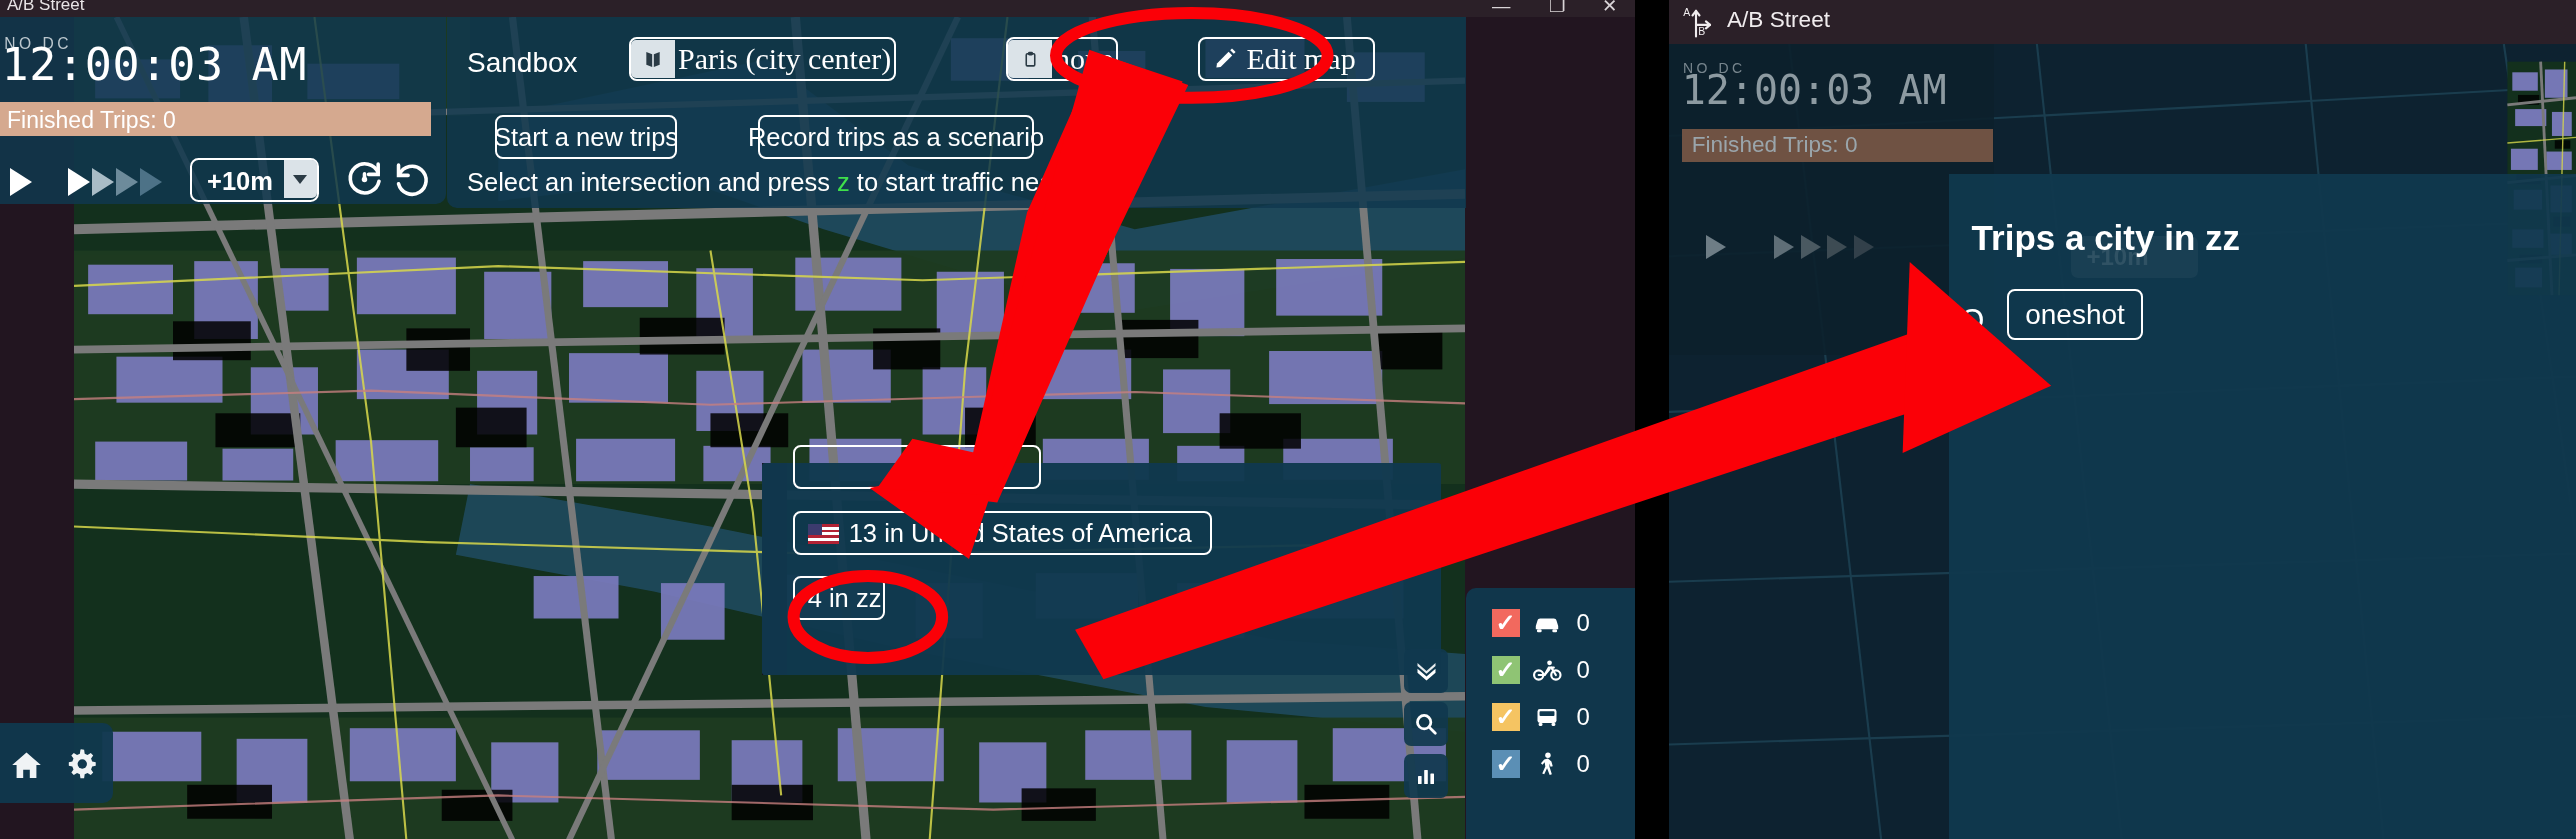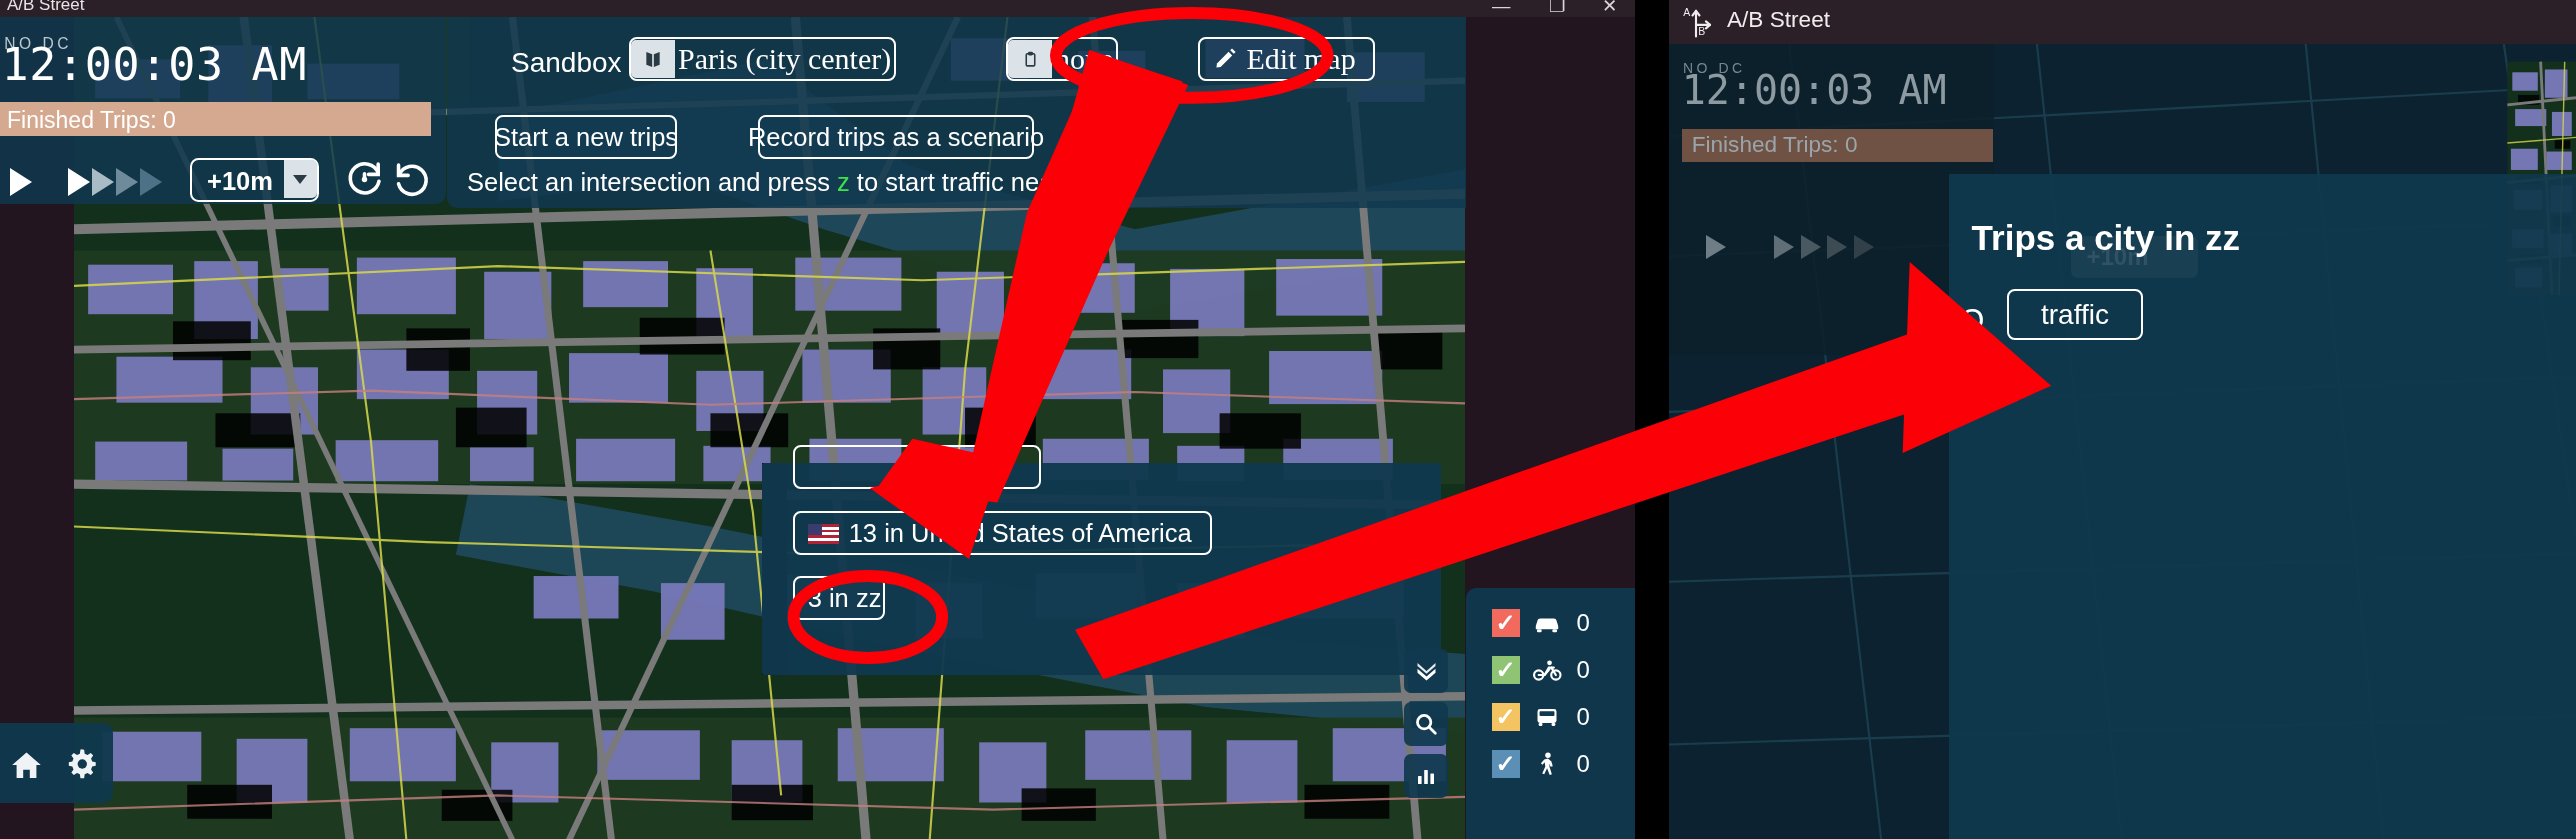--- a/index.html
+++ b/index.html
@@ -92,21 +92,21 @@
   #reset-sim { left: 344px; }
   #undo-sim { left: 390px; }
 
   
   #sandbox-panel {
     position: absolute; left: 447px; top: 17px; width: 1019px; height: 191px;
     background: rgba(16,56,78,0.86);
     border-bottom-left-radius: 10px;
   }
   #sandbox-title {
-    position: absolute; left: 20px; top: 30px; font-size: 28px; color: #ffffff; white-space: nowrap; margin-left: 44px;
+    position: absolute; left: 20px; top: 30px; font-size: 28px; color: #ffffff; white-space: nowrap;
   }
   .pillbtn {
     position:absolute; display:flex; align-items:center; height: 44px;
     border: 2.8px solid #ffffff; border-radius: 7.8px; background: transparent;
   }
   .pill-icon {
     width: 44px; height: 38px; background: #dbe3e8;
     display:flex; align-items:center; justify-content:center;
     border-top-left-radius: 5px; border-bottom-left-radius: 5px;
   }
@@ -492,21 +492,21 @@
       <div class="city-btn" id="city-btn-row0">
         <span class="lbl"></span>
       </div>
       <div class="city-btn" id="city-btn-usa">
         <span class="flag">
           <span class="flag-usa"><span class="stripes"></span><span class="canton"></span></span>
         </span>
         <span class="lbl">13 in United States of America</span>
       </div>
       <div class="city-btn" id="city-btn-zz">
-        <span class="lbl">3 in zz</span>
+        <span class="lbl">4 in zz</span>
       </div>
     </div>
 
     <div class="maptool" id="tool-layers">
       <svg width="27" height="27" viewBox="0 0 24 24" fill="#ffffff">
         <path d="M4 9.5 L12 16.5 L20 9.5 L20 13 L12 20 L4 13 Z"></path>
         <path d="M4 4.5 L12 11.5 L20 4.5 L20 7 L12 14 L4 7 Z" opacity="0.9"></path>
       </svg>
     </div>
     <div class="maptool" id="tool-search">
@@ -668,21 +668,21 @@
       <div class="r-play-tri" id="r-play-4"></div>
       <div class="r-play-tri" id="r-play-5"></div>
     </div>
 
     <div id="r-modal">
       <div id="r-ghost-jump">
         <div id="r-ghost-jump-label">+10m</div>
       </div>
       <div id="r-modal-title">Trips a city in zz</div>
       <div id="r-group-letter">O</div>
-      <div id="r-oneshot-btn">traffic</div>
+      <div id="r-oneshot-btn">oneshot</div>
     </div>
   </div>
 
   <svg id="annotations" width="2576" height="840" viewBox="0 0 3642 1187">
 
     <ellipse cx="1685" cy="78" rx="192" ry="60" fill="none" stroke="#fb0007" stroke-width="17"></ellipse>
 
     <ellipse cx="1227" cy="872" rx="105" ry="58" fill="none" stroke="#fb0007" stroke-width="17"></ellipse>
 
     <g>

